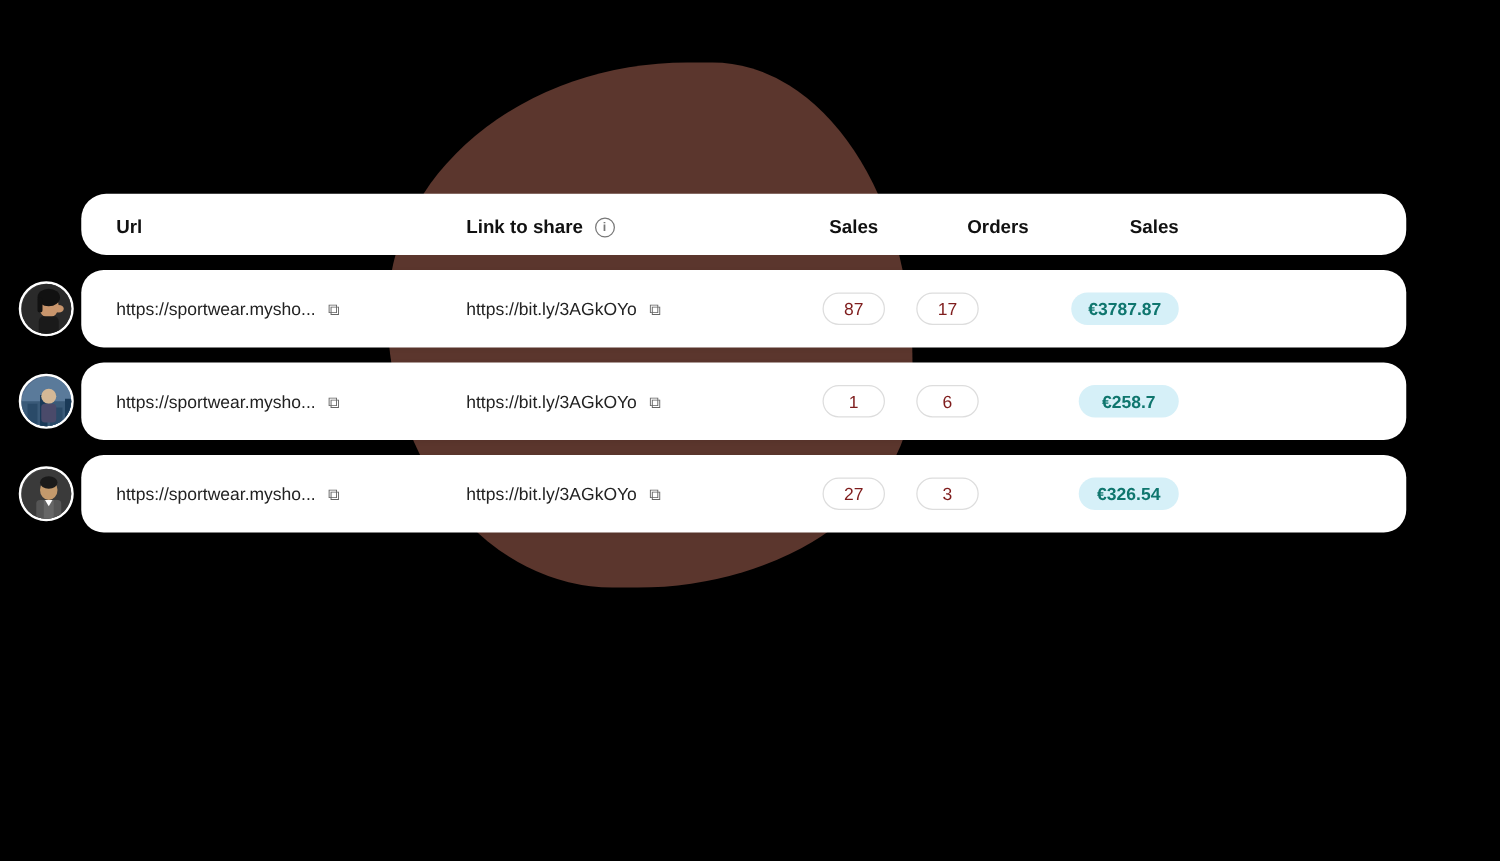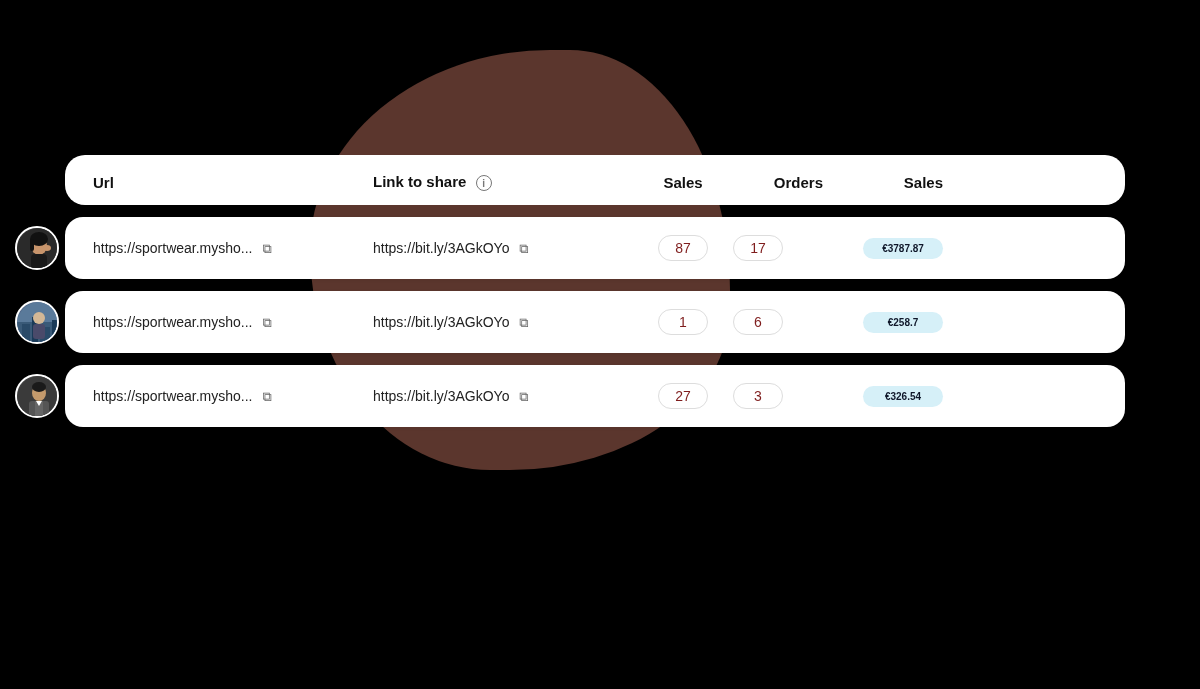--- a/index.html
+++ b/index.html
@@ -152,23 +152,23 @@
       justify-content: flex-end;
     }
 
     .sales-badge {
       display: inline-flex;
       align-items: center;
       justify-content: center;
       background: #d6f0f8;
       border-radius: 20px;
       padding: 5px 14px;
-      font-size: 10px;
+      font-size: 14px;
       font-weight: 600;
-      color: #0f172a;
+      color: #0f766e;
       min-width: 80px;
     }
 
     
     .avatar-face {
       width: 44px;
       height: 44px;
       border-radius: 50%;
       display: block;
     }

